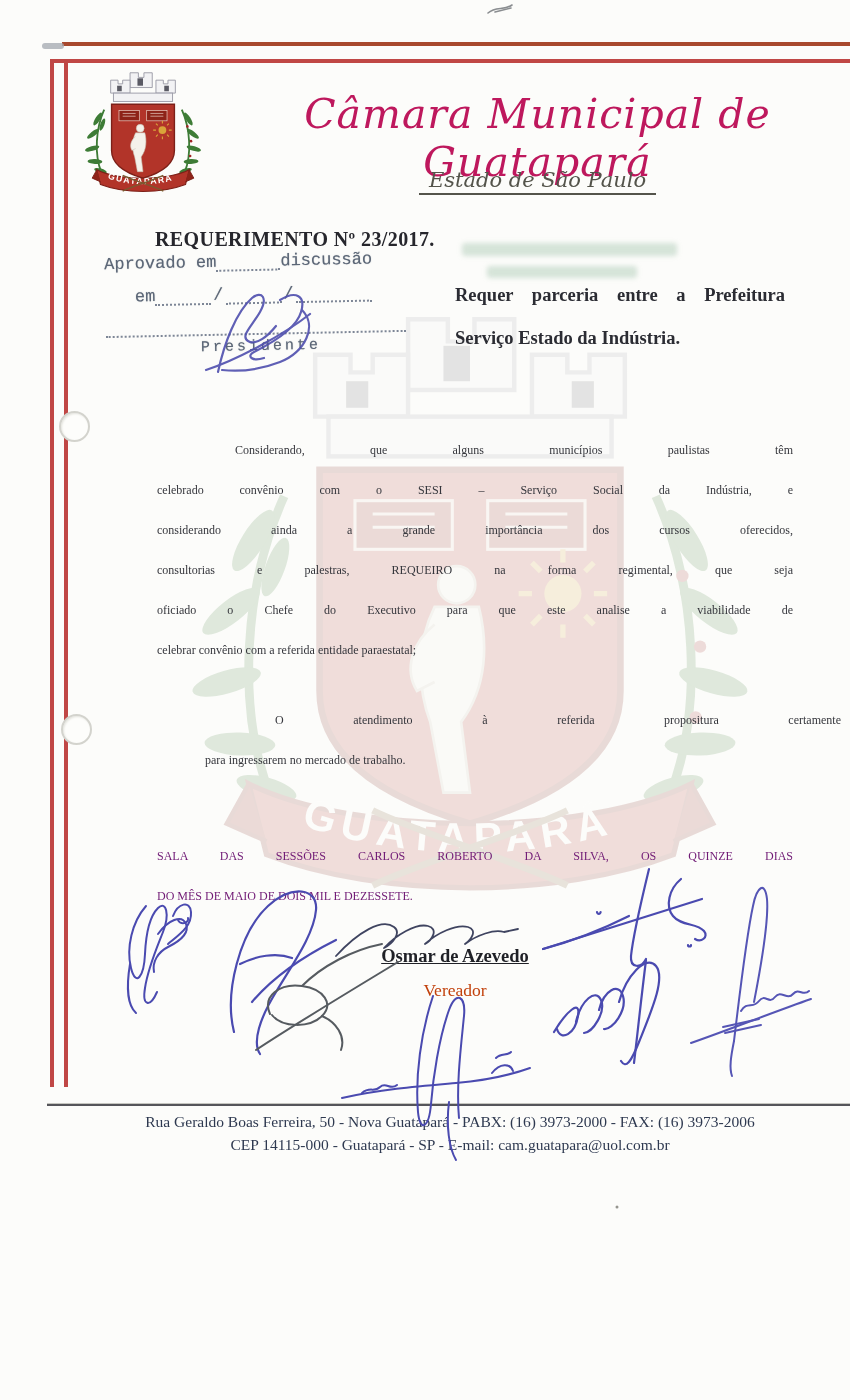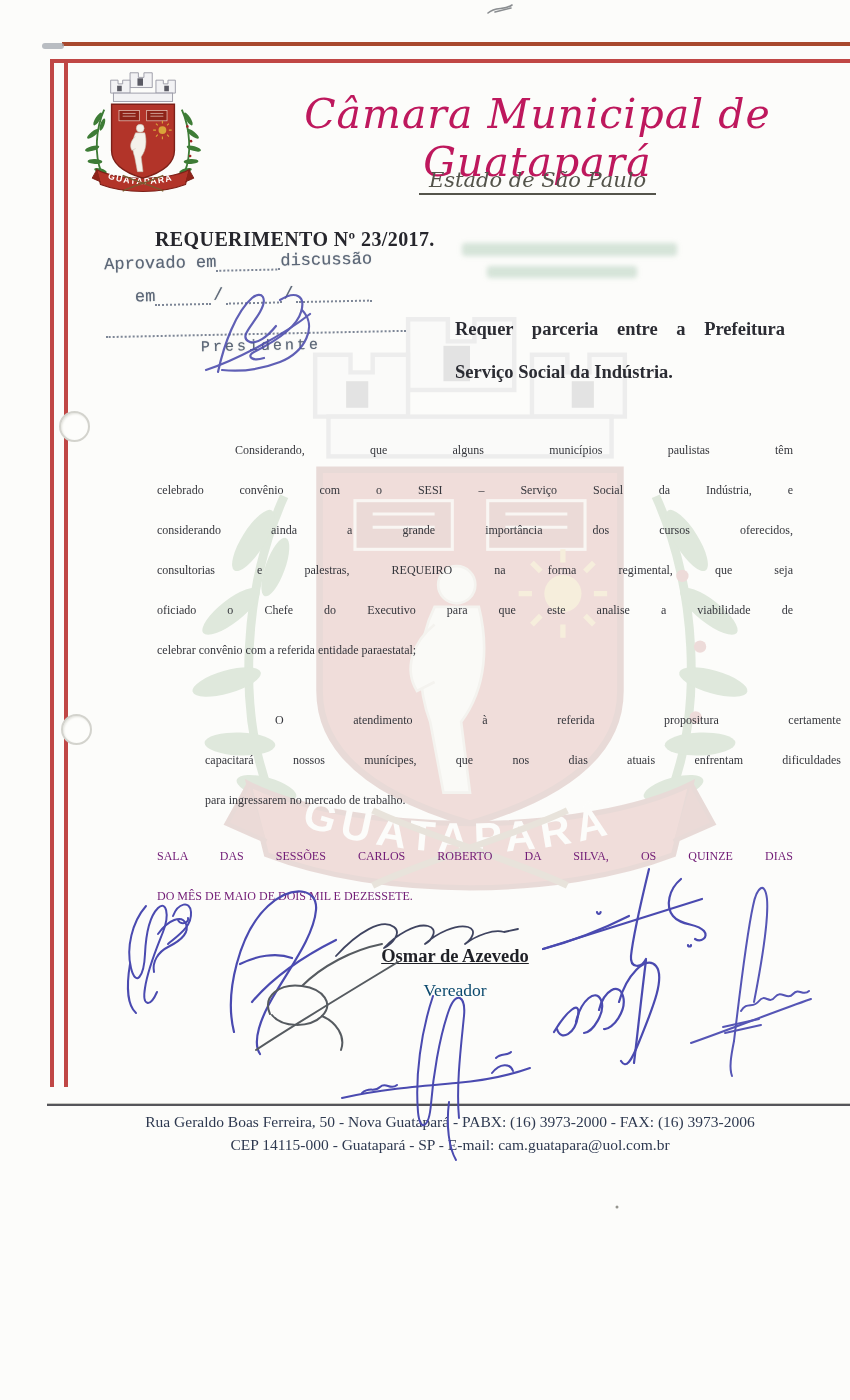--- a/index.html
+++ b/index.html
@@ -35,33 +35,33 @@
   .dots{border-bottom:2px dotted #7d8696;height:15px;}
   .grow{flex:1 1 auto;}
   #stamp .r2{margin-left:30px;margin-right:20px;}
   #stamp .slash{padding:0 2px;}
   #stamp-role{margin-top:3px;margin-left:95px;font-size:15px;letter-spacing:3px;}
   
   .green-bar{position:absolute;background:rgba(122,172,140,.30);filter:blur(2.5px);border-radius:3px;z-index:2;}
   .gb1{left:462px;top:243px;width:215px;height:13px;}
   .gb2{left:487px;top:266px;width:150px;height:12px;}
   
-  #summary{position:absolute;left:455px;top:308px;width:330px;z-index:4;
+  #summary{position:absolute;left:455px;top:274px;width:330px;z-index:4;
     font-size:18.5px;font-weight:bold;color:#2b2c33;line-height:43px;}
   
   .body-block{position:absolute;left:157px;width:636px;z-index:4;font-size:12px;line-height:40px;color:#35363c;}
   #para1{top:430px;} #para2{top:700px;margin-left:48px;} #closing{top:836px;color:#701a75;}
   .jline{text-align:justify;text-align-last:justify;}
   .lline{text-align:left;}
   .indent{padding-left:78px;}
   .indent2{padding-left:70px;}
   
   #signer{position:absolute;left:325px;top:946px;width:260px;text-align:center;z-index:4;color:#1f2026;}
   #signer-name{font-size:18.5px;font-weight:bold;text-decoration:underline;}
-  #signer-role{font-size:17.5px;margin-top:13px;color:#0c4a6e;}
+  #signer-role{font-size:17.5px;margin-top:13px;color:#c2410c;}
   
   #footer-line{position:absolute;left:47px;top:1103px;width:803px;height:2px;background:#55555a;border-top:1px solid #c6c6c0;z-index:4;}
   #footer{position:absolute;left:60px;top:1110px;width:780px;text-align:center;z-index:4;
     font-size:15.5px;color:#2e3950;line-height:23px;}
   
   #sig-layer{position:absolute;left:0;top:0;width:850px;height:1400px;z-index:5;pointer-events:none;}
   svg text{font-family:"Liberation Sans", sans-serif;}
 </style>
 </head>
 <body>
@@ -173,35 +173,34 @@
     </div>
     <div class="dots" style="width:100%"></div>
     <div id="stamp-role">Presidente</div>
   </div>
 
   <div class="green-bar gb1"></div>
   <div class="green-bar gb2"></div>
 
   <div id="summary">
     <div class="jline">Requer parceria entre a Prefeitura</div>
-    <div class="lline">Serviço Social da Indústria.</div>
+    <div class="lline">Serviço Estado da Indústria.</div>
   </div>
 
   <div id="para1" class="body-block">
     <div class="jline indent">Considerando, que alguns municípios paulistas têm</div>
     <div class="jline">celebrado convênio com o SESI – Serviço Social da Indústria, e</div>
     <div class="jline">considerando ainda a grande importância dos cursos oferecidos,</div>
     <div class="jline">consultorias e palestras, REQUEIRO na forma regimental, que seja</div>
     <div class="jline">oficiado o Chefe do Executivo para que este analise a viabilidade de</div>
     <div class="lline">celebrar convênio com a referida entidade paraestatal;</div>
   </div>
 
   <div id="para2" class="body-block">
     <div class="jline indent2">O atendimento à referida propositura certamente</div>
-    <div class="jline">capacitará nossos munícipes, que nos dias atuais enfrentam dificuldades</div>
     <div class="lline">para ingressarem no mercado de trabalho.</div>
   </div>
 
   <div id="closing" class="body-block">
     <div class="jline">SALA DAS SESSÕES CARLOS ROBERTO DA SILVA, OS QUINZE DIAS</div>
     <div class="lline">DO MÊS DE MAIO DE DOIS MIL E DEZESSETE.</div>
   </div>
 
   <div id="signer">
     <div id="signer-name">Osmar de Azevedo</div>

